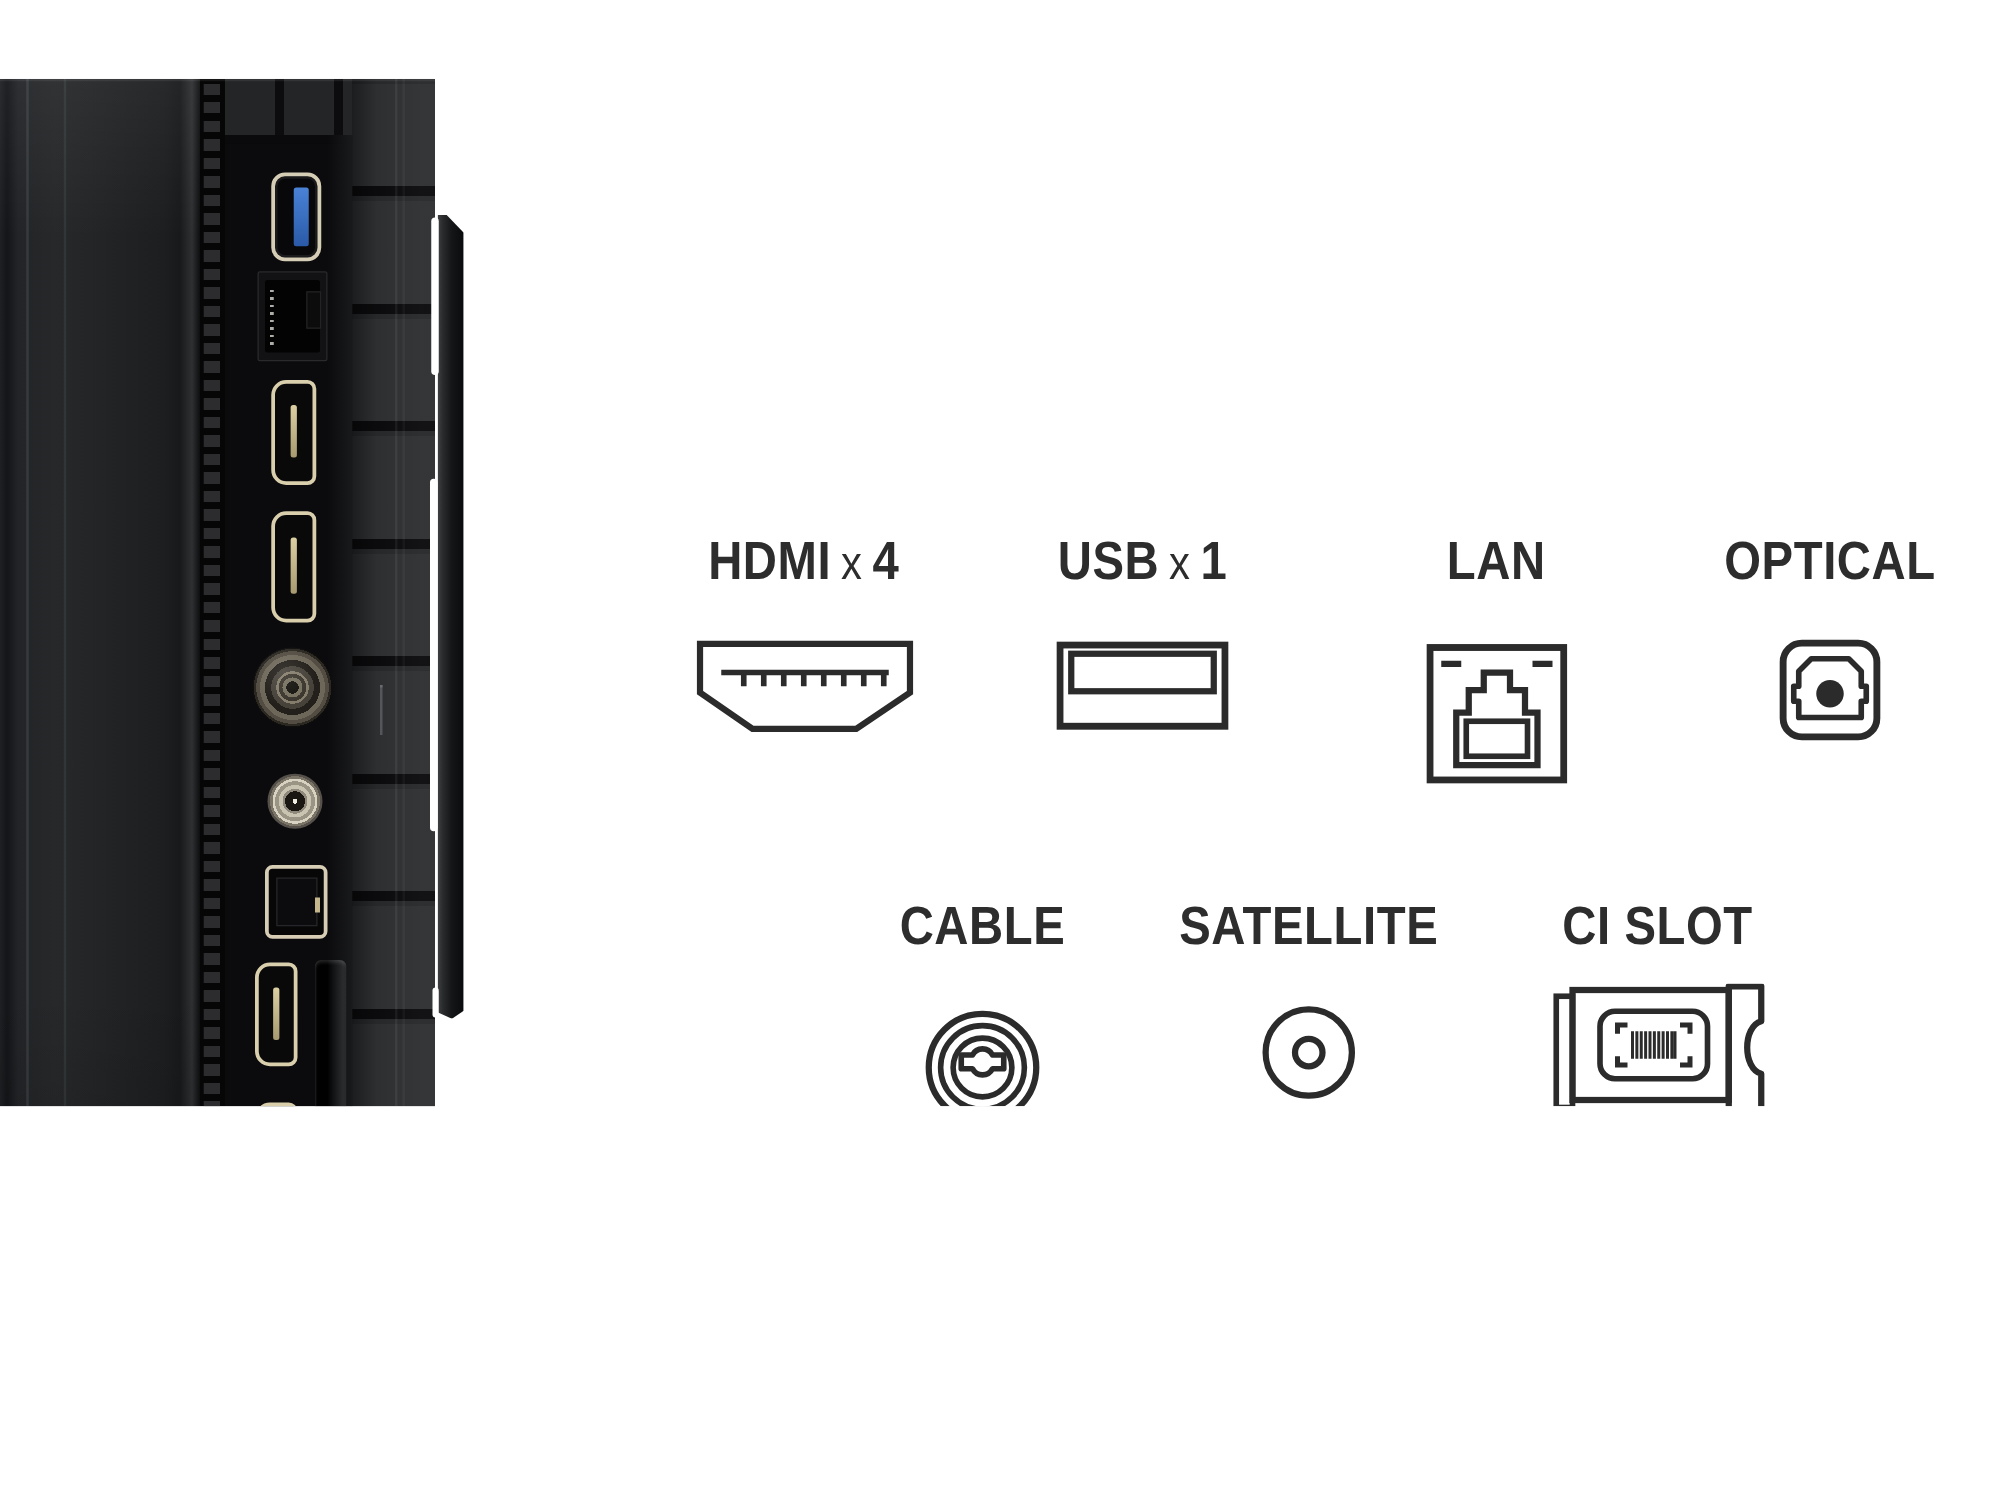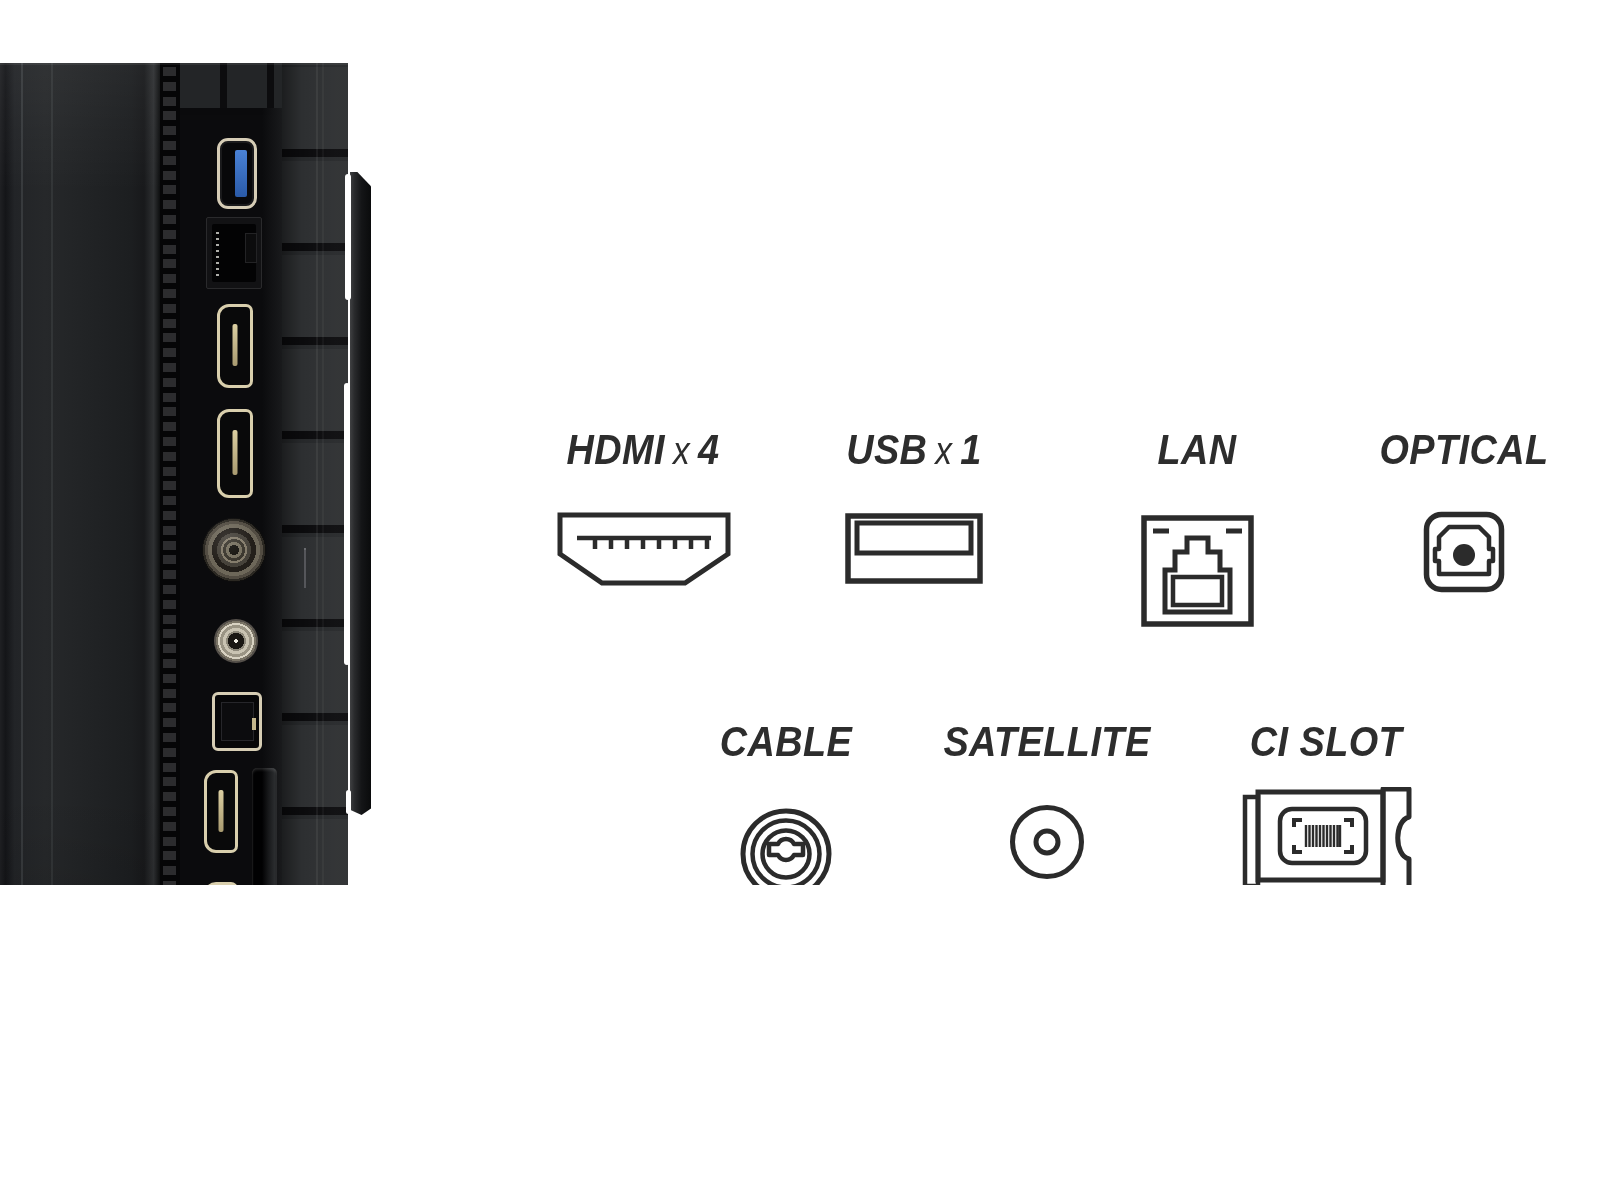--- a/index.html
+++ b/index.html
@@ -5,21 +5,21 @@
   :root{
     --page-bg:#ffffff;
     --label-color:#2d2d2d;
     --icon-stroke:#2b2b2b;
     --usb-blue:#3b6fc0;
     --port-cream:#d6cdb6;
     --hdmi-gold:#d9cfad;
   }
   html,body{margin:0;padding:0;background:#fff;}
   #stage{position:relative;width:1600px;height:885px;background:var(--page-bg);
-         overflow:hidden;font-family:"Liberation Sans",sans-serif;font-style:italic;}
+         overflow:hidden;font-family:"Liberation Sans",sans-serif;}
 
   
   #tv-photo{position:absolute;left:0;top:63px;width:380px;height:1069px;}
   .panel-clip{position:absolute;left:0;top:0;width:348px;height:1069px;
               clip-path:polygon(0 0,100% 0,100% 81%,89.5% 100%,0 100%);overflow:hidden;
               background:#101113;}
   .panel-left{position:absolute;left:0;top:0;width:160px;height:100%;
     background:linear-gradient(90deg,#1f2023 0%,#141518 3.5%,#222427 9%,#26282a 28%,
                #212325 55%,#1c1e20 82%,#18191b 90%,#2e3032 96%,#0d0e0f 100%);}
   .panel-left::after{content:'';position:absolute;inset:0;

